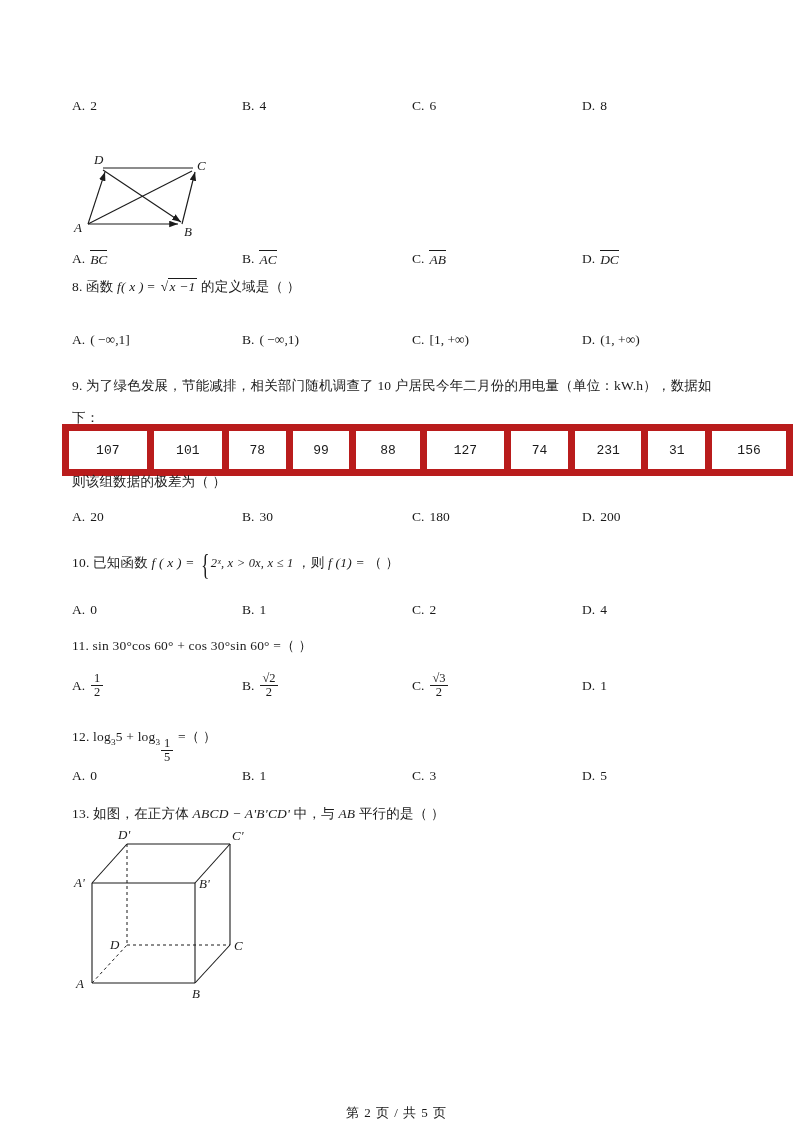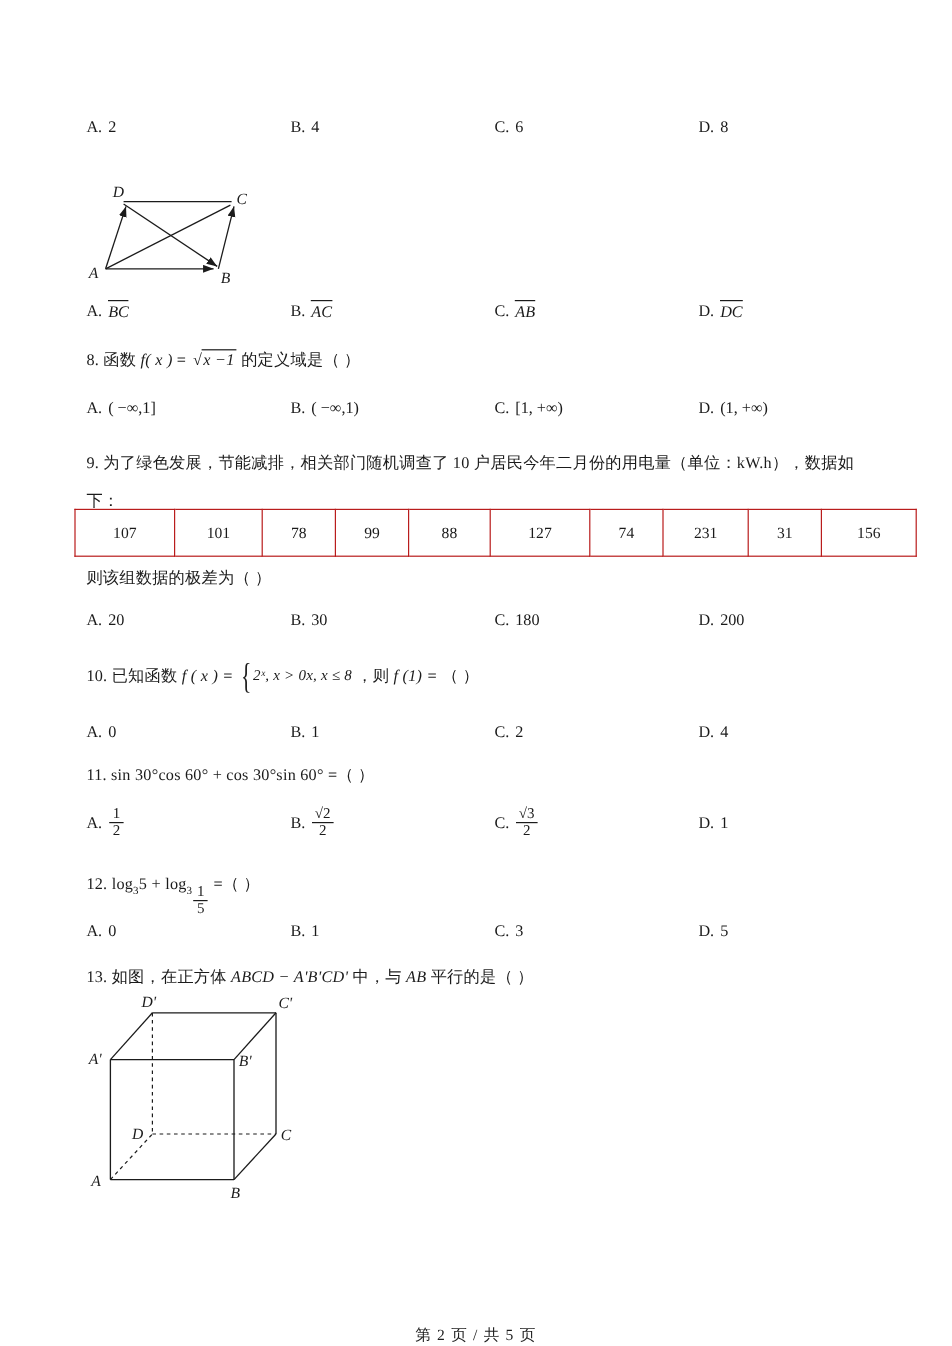--- a/index.html
+++ b/index.html
@@ -83,24 +83,24 @@
   }
   sub { font-size: 0.68em; }
 
   
   table.datatable {
     position: absolute;
     border-collapse: collapse;
     font-size: 13px;
   }
   table.datatable td {
-    border: 1px solid #b91c1c;
+    border: 7px solid #b91c1c;
     text-align: center;
     height: 36px;
-    font-family: Liberation Serif, serif;
+    font-family: Liberation Mono, monospace;
   }
 
   .figure { position: absolute; }
 
   .footer {
     position: absolute;
     width: 793px;
     text-align: center;
     font-size: 13px;
     letter-spacing: 1px;
@@ -186,21 +186,21 @@
     <div class="opt">
       <span class="lab">C.</span>
       <span class="vec">AB</span>
     </div>
     <div class="opt">
       <span class="lab">D.</span>
       <span class="vec">DC</span>
     </div>
   </div>
 
-  <div class="line qtext" style="left:72px; top:291px;">
+  <div class="line qtext" style="left:72px; top:278px;">
     <span>8.</span>
     <span>函数</span>
     <span class="mi">f</span><span class="mi">( x )</span>
     <span>=</span>
     <span class="sqrt">√<span class="radicand mi">x −1</span></span>
     <span>的定义域是（      ）</span>
   </div>
 
   <div class="opts" style="top:332px;">
     <div class="opt">
@@ -266,21 +266,21 @@
   </div>
 
   <div class="line qtext" style="left:72px; top:552px;">
     <span>10.</span>
     <span>已知函数</span>
     <span class="mi">f ( x ) =</span>
     <span class="pw">
       <span class="brace">{</span>
       <span class="pwrows">
         <span class="mi">2ˣ, x &gt; 0</span>
-        <span class="mi">x, x ≤ 8</span>
+        <span class="mi">x, x ≤ 1</span>
       </span>
     </span>
     <span>，则</span>
     <span class="mi">f (1) =</span>
     <span>（      ）</span>
   </div>
 
   <div class="opts" style="top:602px;">
     <div class="opt">
       <span class="lab">A.</span>

